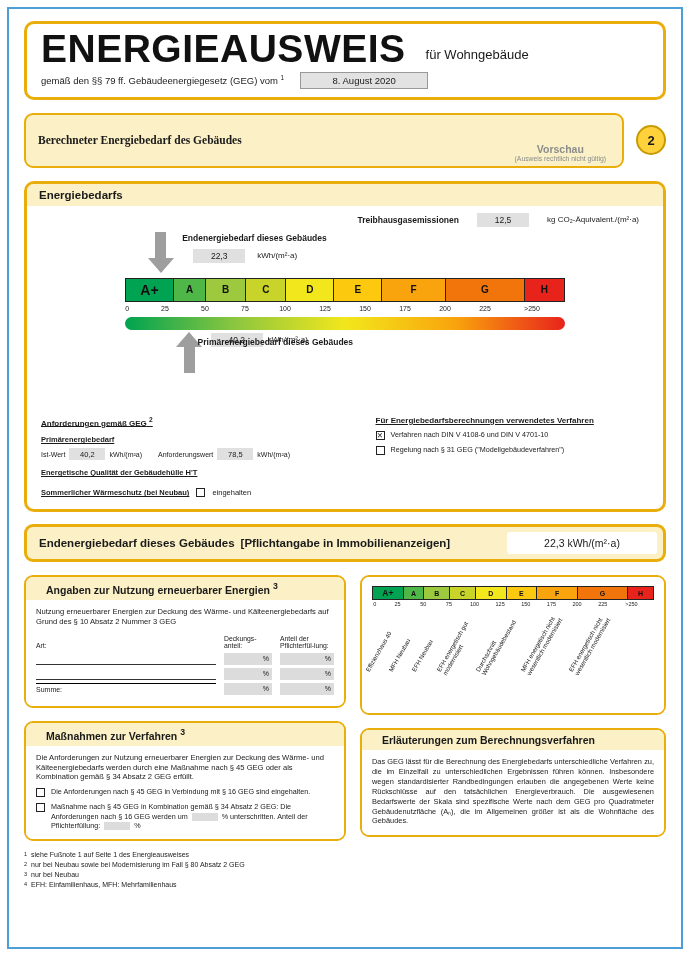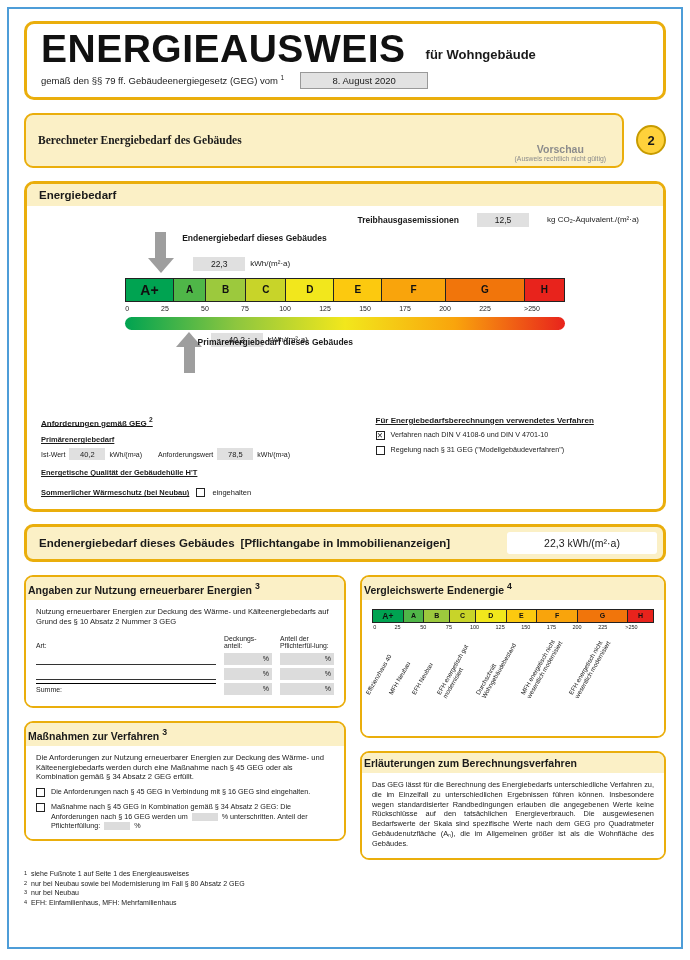--- a/index.html
+++ b/index.html
@@ -6,21 +6,21 @@
   html,body { width:690px; height:960px; background:#ffffff; }
   body { font-family:"Liberation Sans", sans-serif; color:#1a1a1a; position:relative; }
 
   .frame { position:absolute; top:7px; left:7px; right:7px; bottom:11px;
            border:2px solid #4D9DD8; background:#fff; padding:12px 15px; overflow:hidden; }
 
   
   .header-box { border:3px solid #EAAE0C; border-radius:10px; padding:5px 14px 8px; }
   .title-row { display:flex; align-items:flex-end; gap:20px; }
   .main-title { font-size:39px; font-weight:bold; letter-spacing:.5px; line-height:1.02; color:#111; }
-  .subtitle { font-size:13px; font-weight:bold; padding-bottom:7px;text-align:center; }
+  .subtitle { font-size:13px; font-weight:normal; padding-bottom:7px;text-align:center; }
   .law-row { display:flex; align-items:center; margin-top:3px; }
   .law-text { font-size:9.5px; }
   .law-text sup { font-size:6.5px; }
   .date-box { background:#E2E2E2; border:1px solid #999; font-size:9.5px; padding:2px 0; margin-left:16px;
               width:128px; text-align:center; }
 
   
   .section-row { display:flex; align-items:center; gap:12px; margin-top:13px; }
   .section-bar { flex:1; display:flex; justify-content:space-between; align-items:center;
                  border:2.5px solid #EAAE0C; border-radius:9px; background:#FBF0C6; padding:4px 12px; min-height:38px; }
@@ -45,21 +45,21 @@
   
   .band-area { position:relative; height:166px; margin-left:84px; width:440px; margin-top:5px; }
   .arrow { position:absolute; width:26px; transform:translateX(-50%); }
   .arrow .shaft { width:11px; height:26px; background:#9E9E9E; margin:0 auto; }
   .arrow .head  { width:0; height:0; margin:0 auto; }
   .arrow.down { top:0; }
   .arrow.down .head { border-left:13px solid transparent; border-right:13px solid transparent; border-top:15px solid #9E9E9E; }
   .arrow.up { top:100px; }
   .arrow.up .head { border-left:13px solid transparent; border-right:13px solid transparent; border-bottom:15px solid #9E9E9E; }
   .end-label { position:absolute; left:13%; top:1px; font-size:8.5px; font-weight:bold; white-space:nowrap; }
-  .end-value { position:absolute; left:15.5%; top:17px; display:flex; align-items:center; gap:5px;margin-top:8px; }
+  .end-value { position:absolute; left:15.5%; top:17px; display:flex; align-items:center; gap:12px; }
   .band { position:absolute; top:46px; left:0; right:0; height:24px; display:flex; border:1px solid #222; }
   .cell { display:flex; align-items:center; justify-content:center; font-size:10px; font-weight:bold; color:#111;
           border-right:1px solid #222; }
   .cell:last-child { border-right:none; }
   .cell.aplus { font-size:14px; }
   .ticks { position:absolute; top:73px; left:0; right:0; height:9px; font-size:7px; }
   .ticks span { position:absolute; transform:translateX(-50%); white-space:nowrap; }
   .gradbar { position:absolute; top:85px; left:0; right:0; height:13px; border-radius:7px;
              background:linear-gradient(to right,#00A351,#8CC63F,#F2E71C,#F9A40C,#E8231C); }
   .pri-value { position:absolute; left:19.5%; top:101px; display:flex; align-items:center; gap:5px; }
@@ -85,21 +85,21 @@
   .end-bar { margin-top:12px; border:3px solid #EAAE0C; border-radius:9px; background:#FBF0C6;
              display:flex; align-items:center; justify-content:space-between; padding:5px 6px 5px 12px; }
   .end-bar-left { font-size:11.5px; font-weight:bold; display:flex; gap:6px; align-items:center; }
   .end-bar-value { background:#fff; border-radius:3px; font-size:10.5px; padding:5px 0; width:150px; text-align:center; }
 
   
   .cols { display:flex; gap:14px; margin-top:13px; }
   .col-left { width:322px; display:flex; flex-direction:column; gap:13px; }
   .col-right { flex:1; display:flex; flex-direction:column; gap:13px; }
   .sub-box { border:2.5px solid #EAAE0C; border-radius:9px; overflow:hidden; background:#fff; }
-  .sub-strip { background:#FBF0C6; font-weight:bold; font-size:10.5px; padding:4px 2px; }
+  .sub-strip { background:#FBF0C6; font-weight:bold; font-size:10.5px; padding:4px 20px; }
   .sub-body { padding:7px 10px 9px; background:#fff; }
   .intro { font-size:7.6px; line-height:1.3; }
 
   .ren-table { display:grid; grid-template-columns:1fr 48px 54px; column-gap:8px; row-gap:3px; margin-top:8px; }
   .rt-h { font-size:6.8px; align-self:end; line-height:1.15; }
   .rt-line { border-bottom:1px solid #333; height:12px; }
   .rt-pc { background:#DCDCDC; text-align:right; padding:2px 3px; height:12px; font-size:7px; }
   .rt-sum { border-top:1px solid #000; padding-top:2px; font-size:7px; height:14px; }
 
   .blank { display:inline-block; width:26px; height:8px; background:#DCDCDC; vertical-align:middle; margin:0 2px; }
@@ -141,21 +141,21 @@
       <div class="section-title">Berechneter Energiebedarf des Gebäudes</div>
       <div class="preview-block">
         <div class="preview">Vorschau</div>
         <div class="preview-note">(Ausweis rechtlich nicht gültig)</div>
       </div>
     </div>
     <div class="page-circle">2</div>
   </div>
 
   <section class="gold-box eb-box">
-    <div class="box-strip">Energiebedarf</div>
+    <div class="box-strip">Energiebedarfs</div>
     <div class="eb-body">
       <div class="ghg-row">
         <span class="ghg-label">Treibhausgasemissionen</span>
         <span class="valbox">12,5</span>
         <span class="unit">kg CO₂-Äquivalent./(m²·a)</span>
       </div>
 
       <div class="band-area">
         <div class="arrow down" style="left:8.1%">
           <div class="shaft"></div>
@@ -297,21 +297,20 @@
               <span>%</span>
             </span>
           </div>
         </div>
       </section>
     </div>
 
     <div class="col-right">
 
       <section class="sub-box">
-        <div class="sub-strip"><span>Vergleichswerte Endenergie</span> <sup>4</sup></div>
         <div class="sub-body">
           <div class="mini-band">
             <span class="cell aplus" style="flex: 30 0 0px; background-color: rgb(0, 163, 81);">A+</span>
             <span class="cell" style="flex: 20 0 0px; background-color: rgb(79, 182, 72);">A</span>
             <span class="cell" style="flex: 25 0 0px; background-color: rgb(156, 201, 61);">B</span>
             <span class="cell" style="flex: 25 0 0px; background-color: rgb(200, 212, 41);">C</span>
             <span class="cell" style="flex: 30 0 0px; background-color: rgb(242, 231, 28);">D</span>
             <span class="cell" style="flex: 30 0 0px; background-color: rgb(252, 201, 15);">E</span>
             <span class="cell" style="flex: 40 0 0px; background-color: rgb(249, 164, 12);">F</span>
             <span class="cell" style="flex: 50 0 0px; background-color: rgb(241, 117, 11);">G</span>

